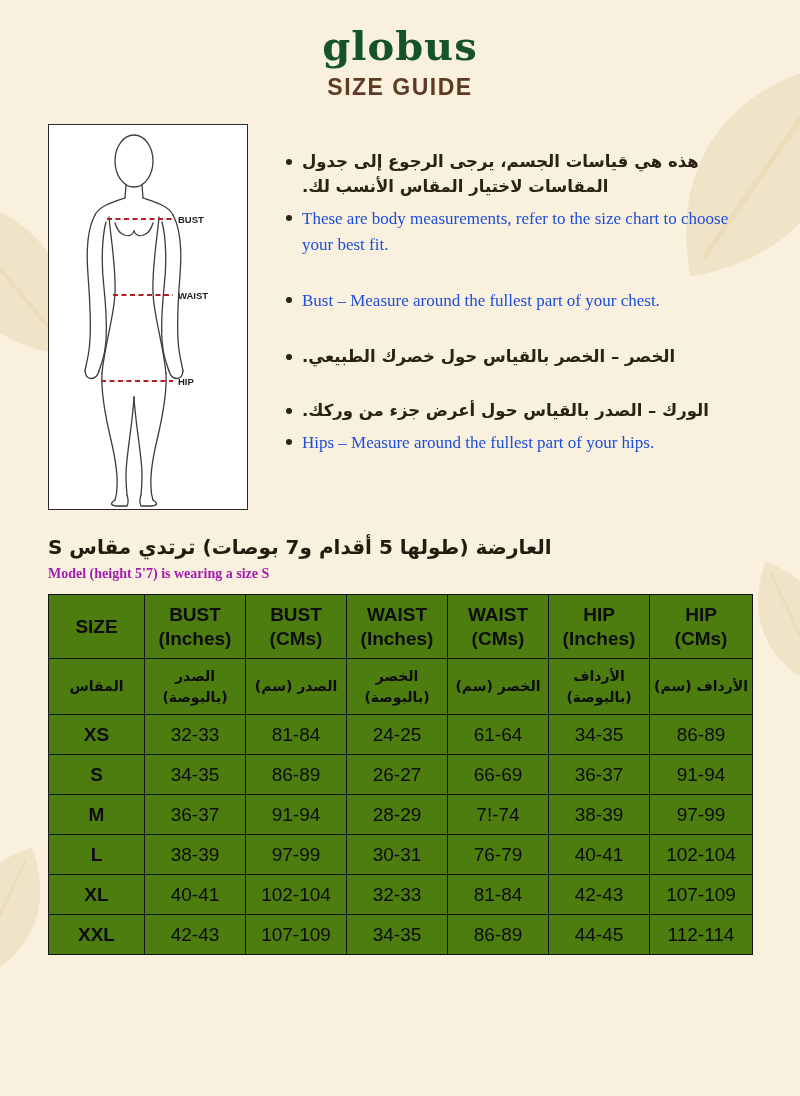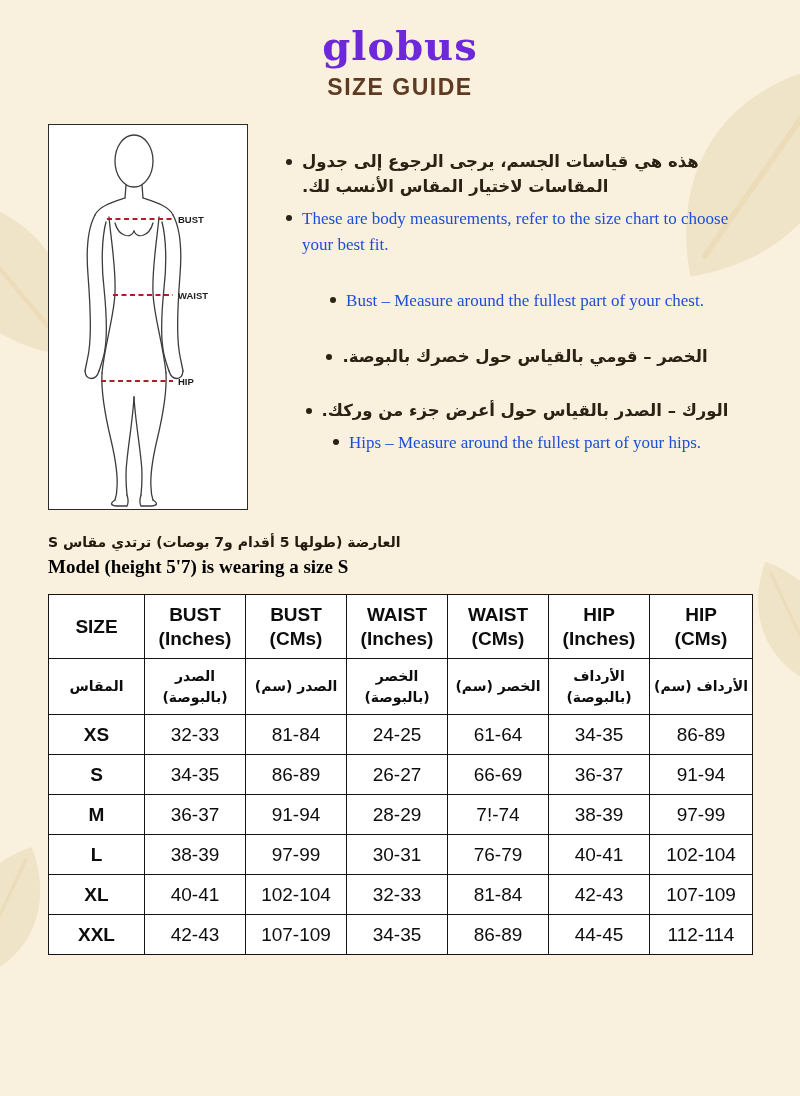--- a/index.html
+++ b/index.html
@@ -17,21 +17,21 @@
   .leaf svg path.blade { fill:#f0e4c8; }
   .leaf svg path.vein { stroke:#ecdcba; stroke-width:3; fill:none; }
   .content { position:relative; z-index:1; }
 
   
   .brand {
     position:absolute; top:22px; left:0; width:100%;
     text-align:center;
     font-family:"DejaVu Serif", serif;
     font-weight:700; font-size:40px; letter-spacing:1px;
-    color:#6d28d9;
+    color:#14532d;
   }
   .title {
     position:absolute; top:74px; left:0; width:100%;
     text-align:center;
     font-weight:800; font-size:23px; letter-spacing:1.5px;
     color:#5e3a22;
   }
 
   
   .figure-box {
@@ -41,53 +41,53 @@
     border:1px solid #2b2b2b;
   }
   .figure-box svg { display:block; width:100%; height:100%; }
   .figure-box .outline { fill:none; stroke:#3c3c3c; stroke-width:1.3; stroke-linecap:round; }
   .figure-box .measure { stroke:#b01e24; stroke-width:2; stroke-dasharray:5 3.5; }
   .figure-box text { font-family:"Liberation Sans", sans-serif; font-weight:bold; font-size:9.5px; fill:#1d1d1d; }
 
   
   .instructions { position:absolute; left:286px; top:150px; width:462px; }
   .group { margin-bottom:30px; }
-  .b-row { display:flex; align-items:flex-start;justify-content:center; }
+  .b-row { display:flex; align-items:flex-start; }
   .b-row .dot {
     width:6px; height:6px; border-radius:50%;
     background:#2b2114; margin:9px 10px 0 0; flex-shrink:0;
   }
   .txt-ar {
     direction:rtl; unicode-bidi:isolate; text-align:left;
     font-family:"DejaVu Sans", sans-serif; font-weight:700;
     font-size:16.5px; line-height:1.5; color:#2b2114;
   }
   .txt-en {
     font-family:"Liberation Serif", serif;
     font-size:17px; line-height:1.55; color:#1d4ed8;
   }
   .b-row.ar { margin-bottom:6px; }
 
   
   .model-note { position:absolute; left:48px; top:531px; width:560px; }
   .model-ar {
     display:block; direction:rtl; unicode-bidi:isolate; text-align:left;
     font-family:"DejaVu Sans", sans-serif; font-weight:700;
-    font-size:14px; line-height:1.6; color:#241a10;
+    font-size:20px; line-height:1.6; color:#241a10;
   }
   .model-en {
     display:block; font-family:"Liberation Serif", serif;
-    font-size:19px; line-height:1.5; color:#000000; font-weight:600;
+    font-size:14px; line-height:1.5; color:#a21caf; font-weight:600;
   }
 
   
   table.size-table {
     position:absolute; left:48px; top:594px; width:704px;
     border-collapse:collapse; table-layout:fixed;
-    background:#ffffff;
+    background:#4d7c0f;
     padding-left:19px;
   }
   table.size-table th, table.size-table td {
     border:1.5px solid #141414;
     text-align:center; vertical-align:middle;
     color:#0d0d0d;
   }
   tr.h-en th { height:64px; font-size:19px; font-weight:800; line-height:1.25; }
   tr.h-en th .sub { display:block; }
   tr.h-ar th {
@@ -186,21 +186,21 @@
       </div>
       <div class="group">
         <div class="b-row en">
             <span class="dot"></span>
             <span class="txt-en">Bust – Measure around the fullest part of your chest.</span>
           </div>
       </div>
       <div class="group">
         <div class="b-row ar">
             <span class="dot"></span>
-            <span class="txt-ar">الخصر – قومي بالقياس حول خصرك بالبوصة.</span>
+            <span class="txt-ar">الخصر – الخصر بالقياس حول خصرك الطبيعي.</span>
           </div>
       </div>
       <div class="group">
         <div class="b-row ar">
             <span class="dot"></span>
             <span class="txt-ar">الورك – الصدر بالقياس حول أعرض جزء من وركك.</span>
           </div>
         <div class="b-row en">
             <span class="dot"></span>
             <span class="txt-en">Hips – Measure around the fullest part of your hips.</span>

